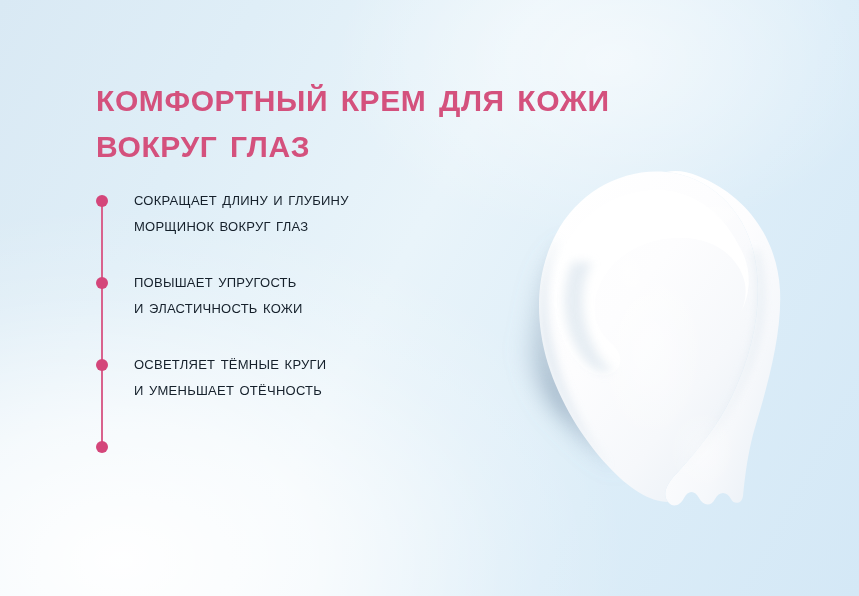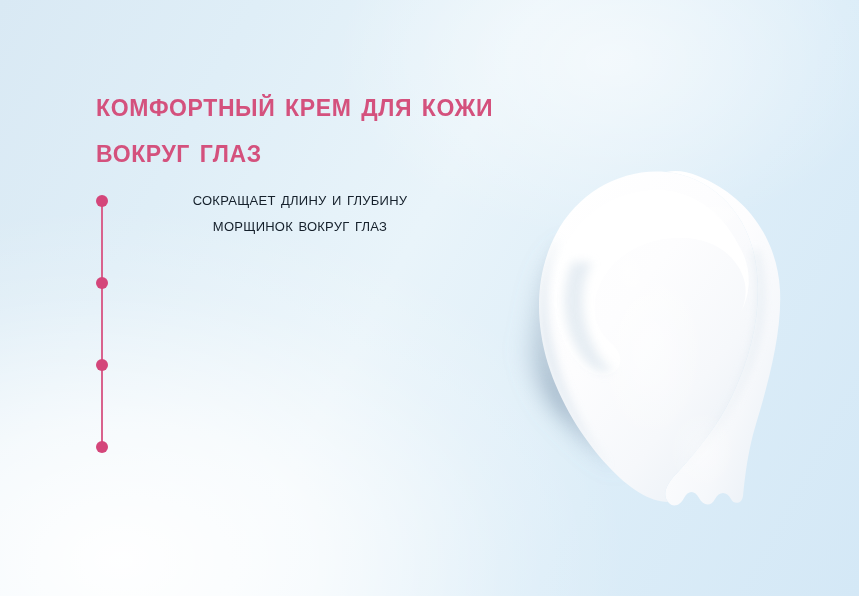--- a/index.html
+++ b/index.html
@@ -31,26 +31,26 @@
     width: 560px;
     height: 360px;
     background: radial-gradient(ellipse at center, rgba(255,255,255,0.55) 0%, rgba(255,255,255,0.0) 70%);
     pointer-events: none;
   }
 
   
   #title {
     position: absolute;
     left: 96px;
-    top: 60px;
+    top: 44px;
     width: 600px;
     color: #d4517d;
     font-family: "Liberation Sans", sans-serif;
     font-weight: bold;
-    font-size: 33px;
+    font-size: 43px;
     line-height: 46px;
     letter-spacing: 0.6px;
     font-variant: small-caps;
     text-transform: lowercase;
     white-space: pre-line;
   }
 
   
   #benefits {
     position: absolute;
@@ -64,21 +64,20 @@
     top: 14px;
     width: 2px;
     height: 246px;
     background: #d9628d;
     border-radius: 1px;
   }
   .benefit {
     position: relative;
     min-height: 60px;
     margin-bottom: 22px;
-    text-align: center;
   }
   .benefit:last-child { margin-bottom: 0; }
 
   .dot {
     position: absolute;
     left: 0px;
     top: 9px;
     width: 12px;
     height: 12px;
     border-radius: 50%;
@@ -122,24 +121,28 @@
     <div id="timeline"></div>
 
     <div class="benefit">
       <span class="dot"></span>
       <div class="benefit-text">Сокращает длину и глубину
 морщинок вокруг глаз</div>
     </div>
 
     <div class="benefit">
       <span class="dot"></span>
-    </div>
-
-    <div class="benefit">
-      <span class="dot"></span>
+      <div class="benefit-text">Повышает упругость
+и эластичность кожи</div>
+    </div>
+
+    <div class="benefit">
+      <span class="dot"></span>
+      <div class="benefit-text">Осветляет тёмные круги
+и уменьшает отёчность</div>
     </div>
 
     <div class="benefit">
       <span class="dot"></span>
     </div>
 
   </div>
 
   <div id="cream-wrap">
     <svg viewBox="0 0 370 370" xmlns="http://www.w3.org/2000/svg">

